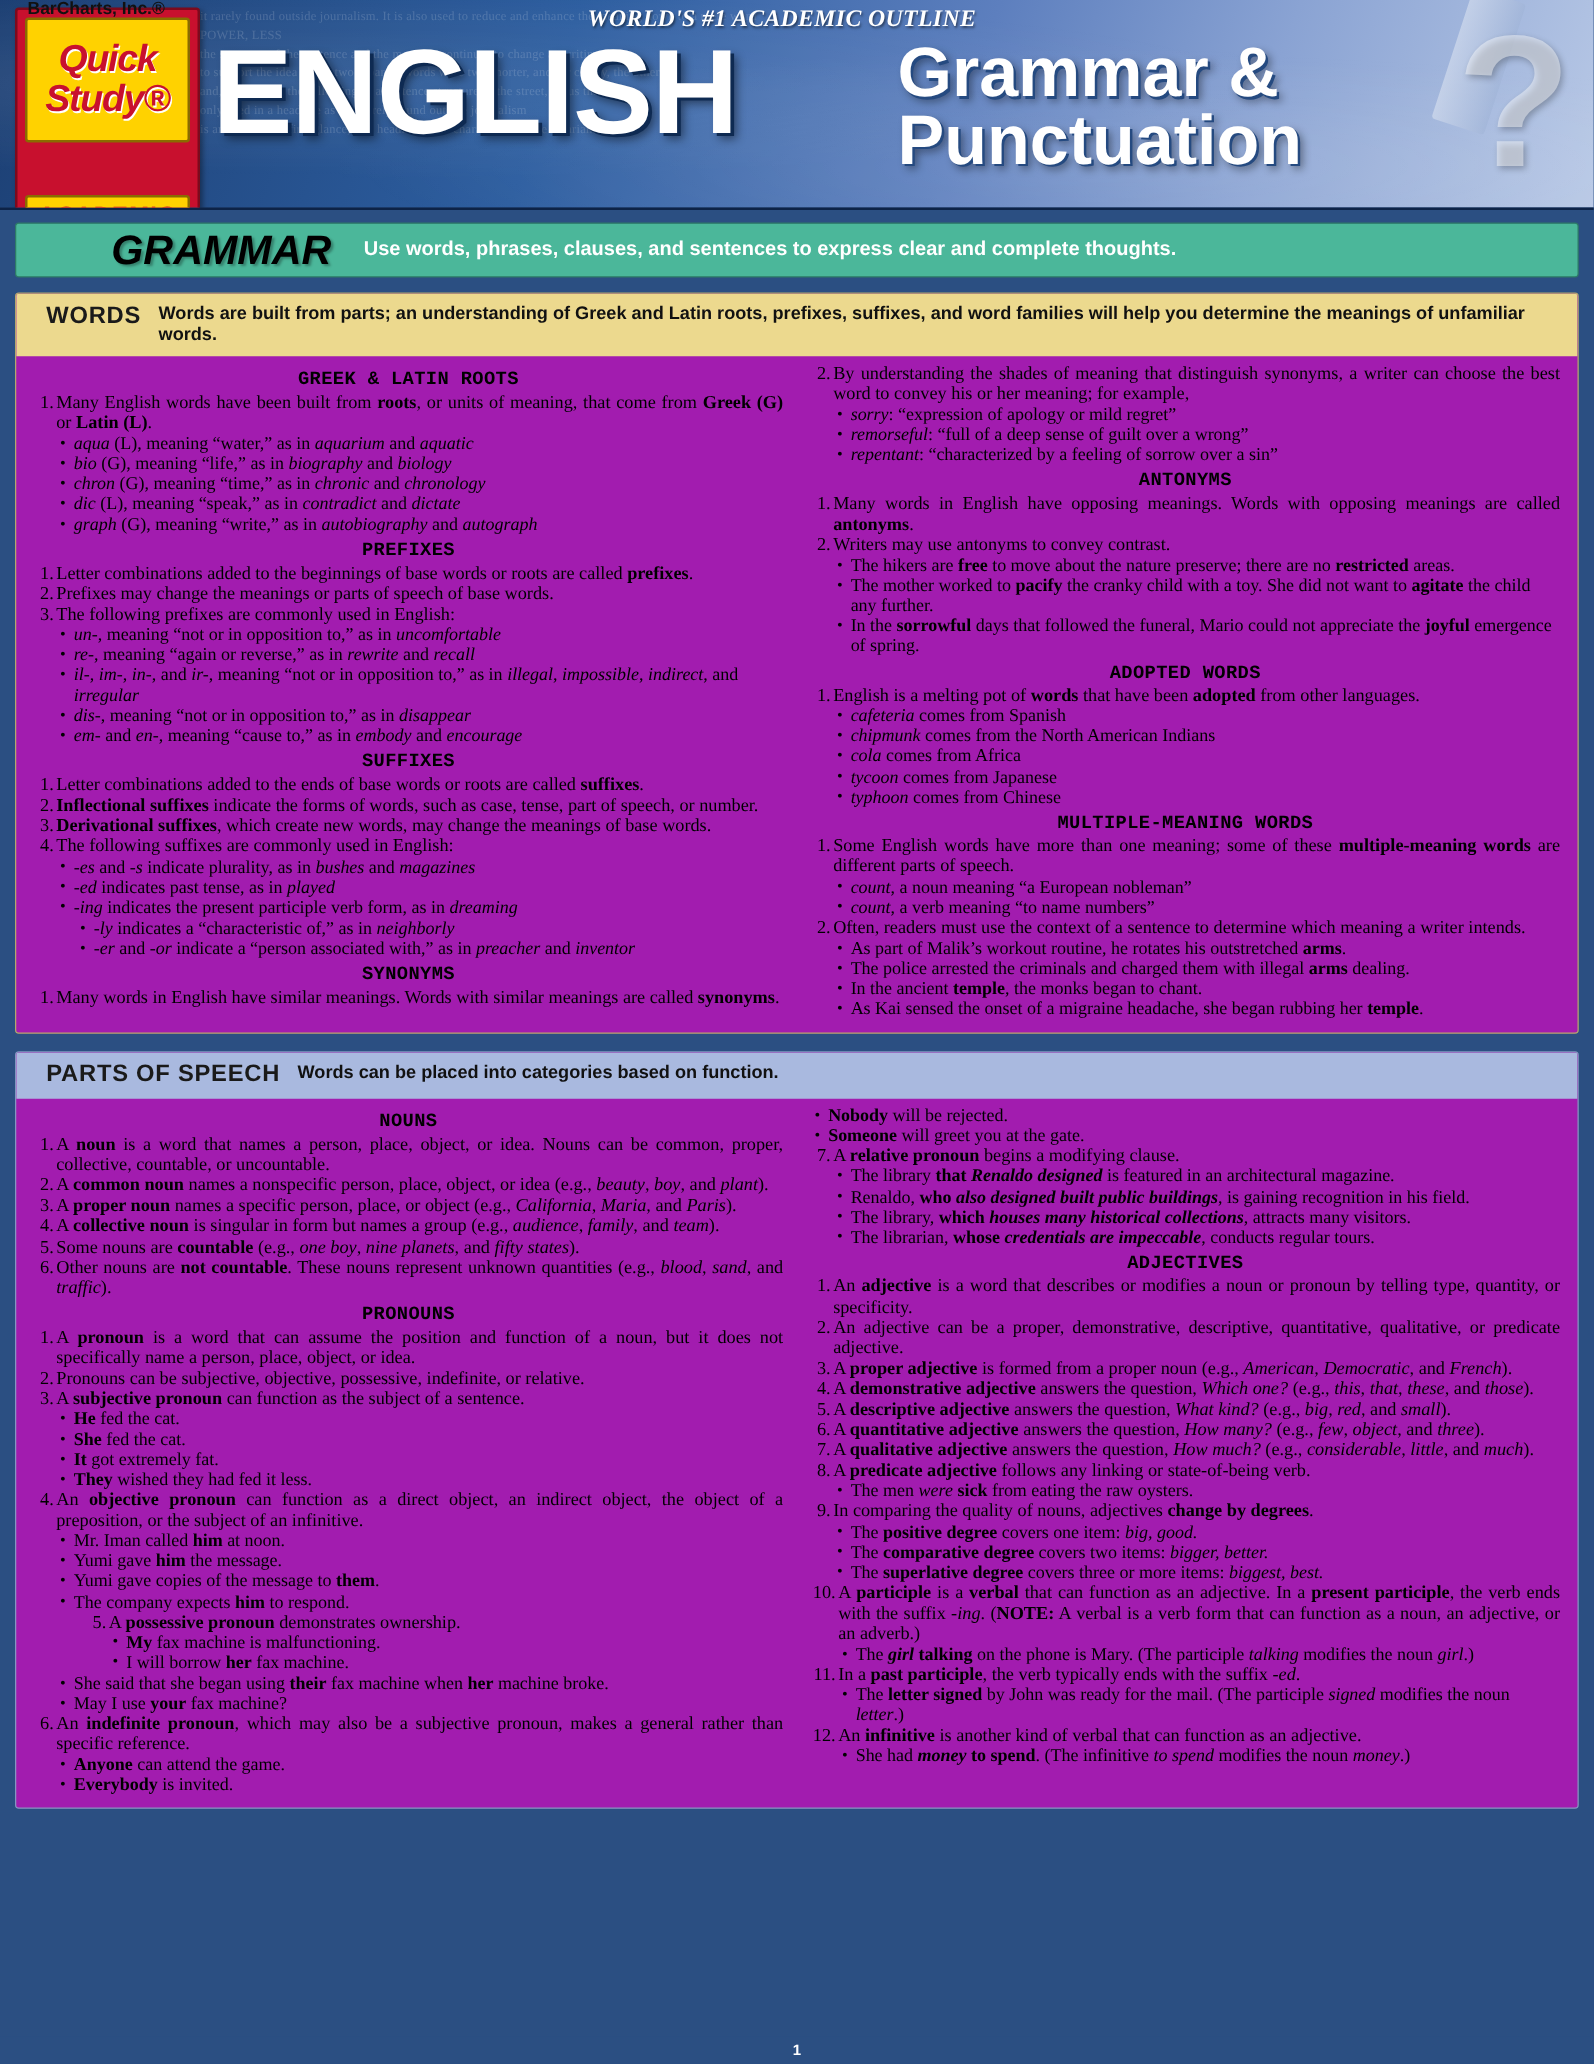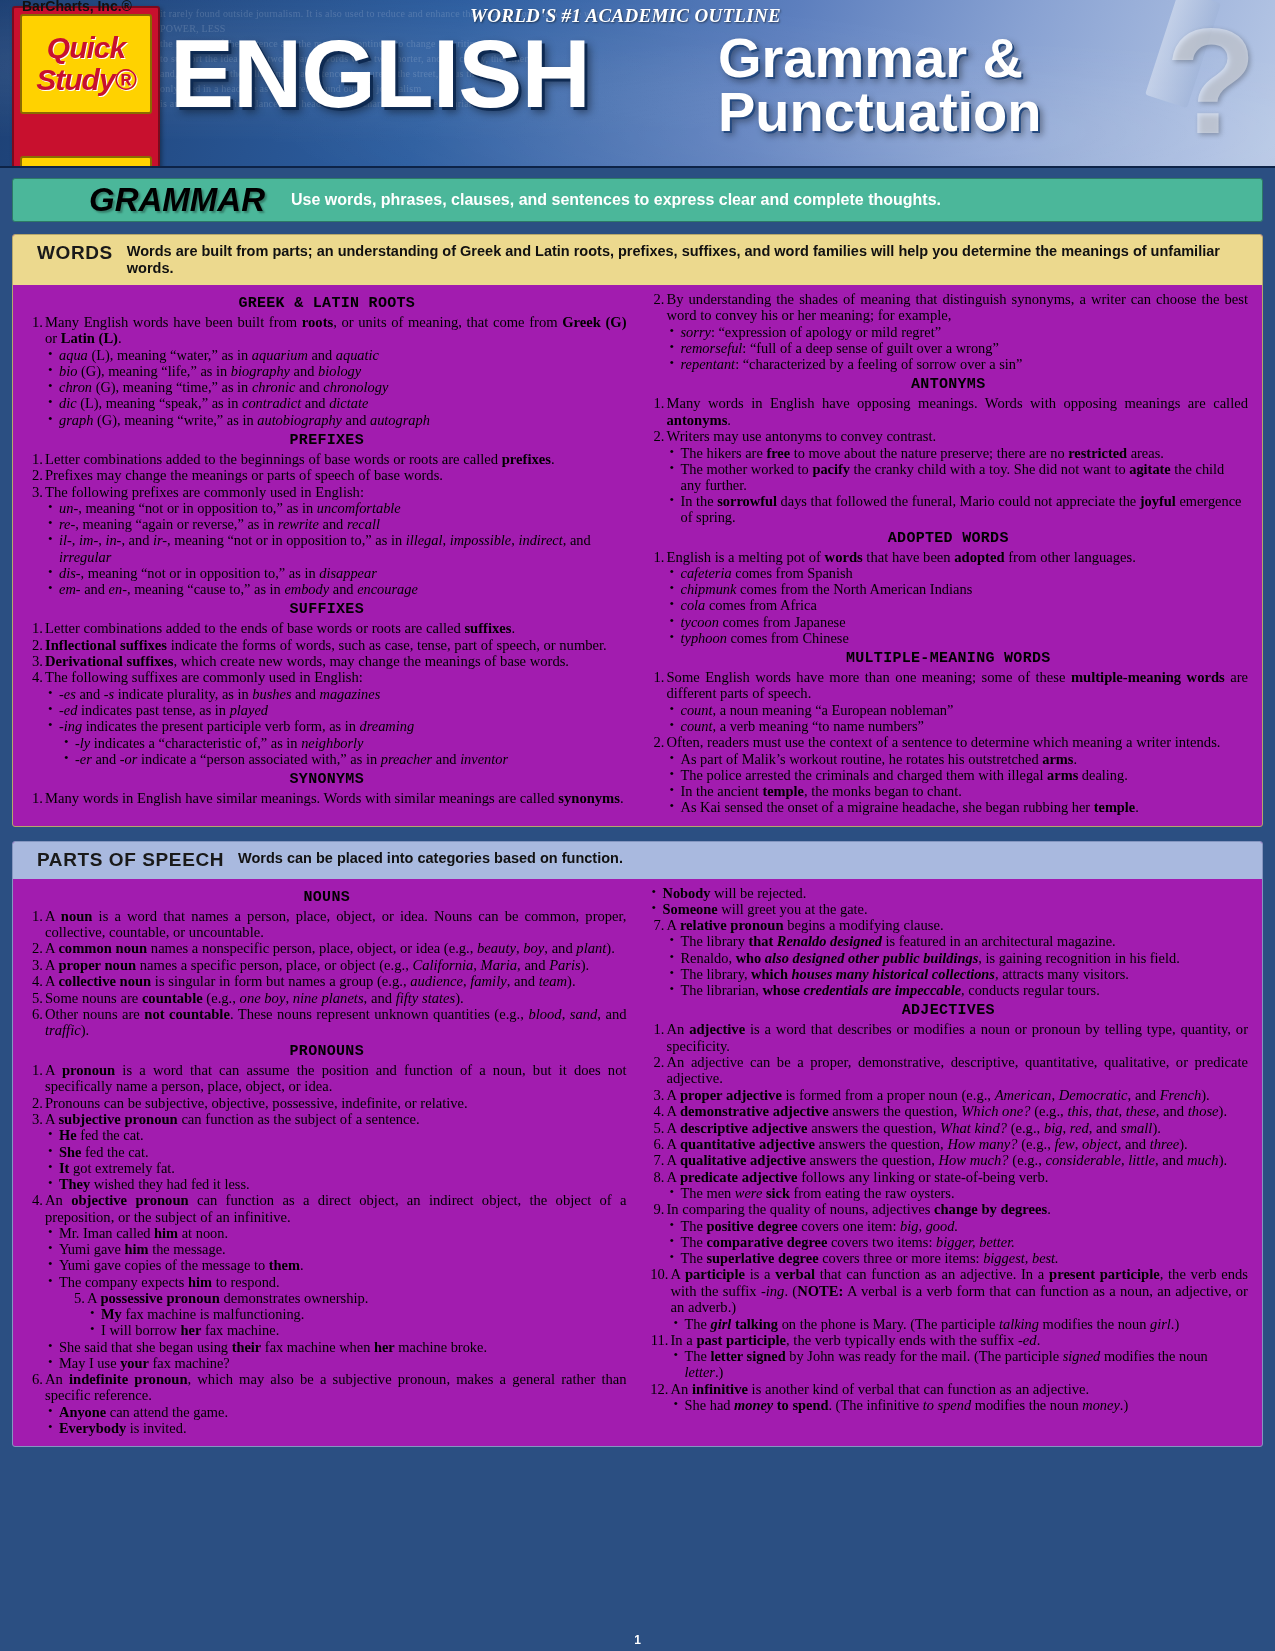--- a/index.html
+++ b/index.html
@@ -418,21 +418,21 @@
 
         <div class="col">
           <ul class="bul">
             <li><b>Nobody</b> will be rejected.</li>
             <li><b>Someone</b> will greet you at the gate.</li>
           </ul>
           <ol class="num">
             <li><span class="n">7.</span><span>A <b>relative pronoun</b> begins a modifying clause.</span>
               <ul class="bul">
                 <li>The library <b>that <i>Renaldo designed</i></b> is featured in an architectural magazine.</li>
-                <li>Renaldo, <b>who <i>also designed other public buildings</i></b>, is gaining recognition in his field.</li>
+                <li>Renaldo, <b>who <i>also designed built public buildings</i></b>, is gaining recognition in his field.</li>
                 <li>The library, <b>which <i>houses many historical collections</i></b>, attracts many visitors.</li>
                 <li>The librarian, <b>whose <i>credentials are impeccable</i></b>, conducts regular tours.</li>
               </ul>
             </li>
           </ol>
 
           <div class="sec-title">ADJECTIVES</div>
           <ol class="num">
             <li><span class="n">1.</span><span>An <b>adjective</b> is a word that describes or modifies a noun or pronoun by telling type, quantity, or specificity.</span></li>
             <li><span class="n">2.</span><span>An adjective can be a proper, demonstrative, descriptive, quantitative, qualitative, or predicate adjective.</span></li>

